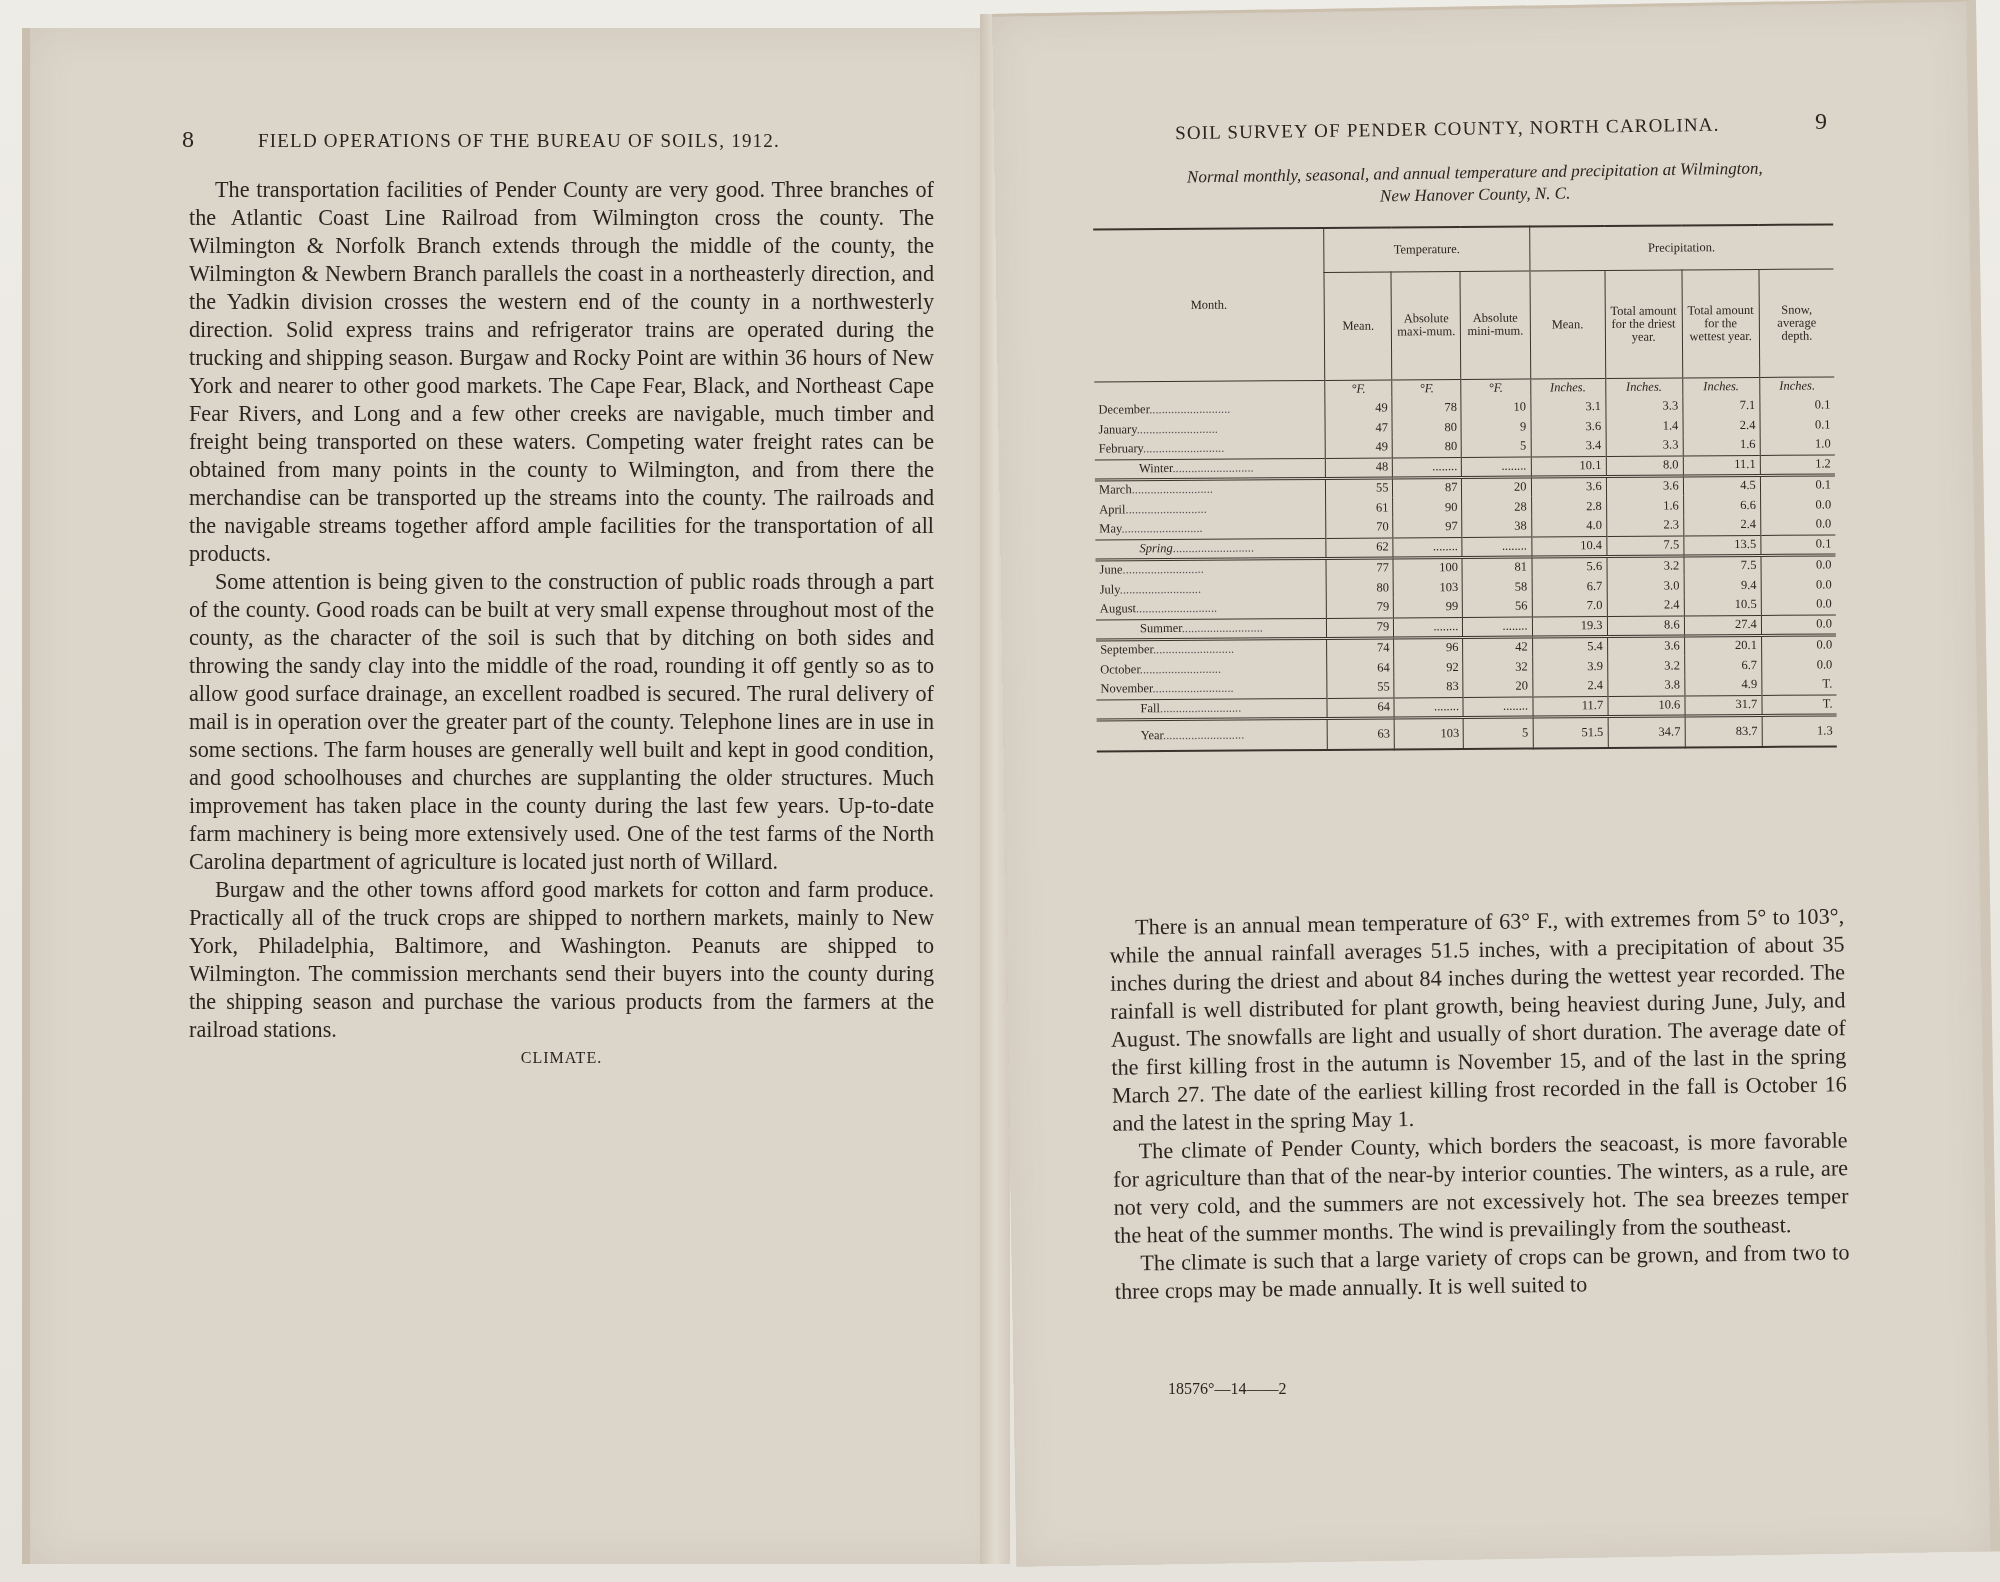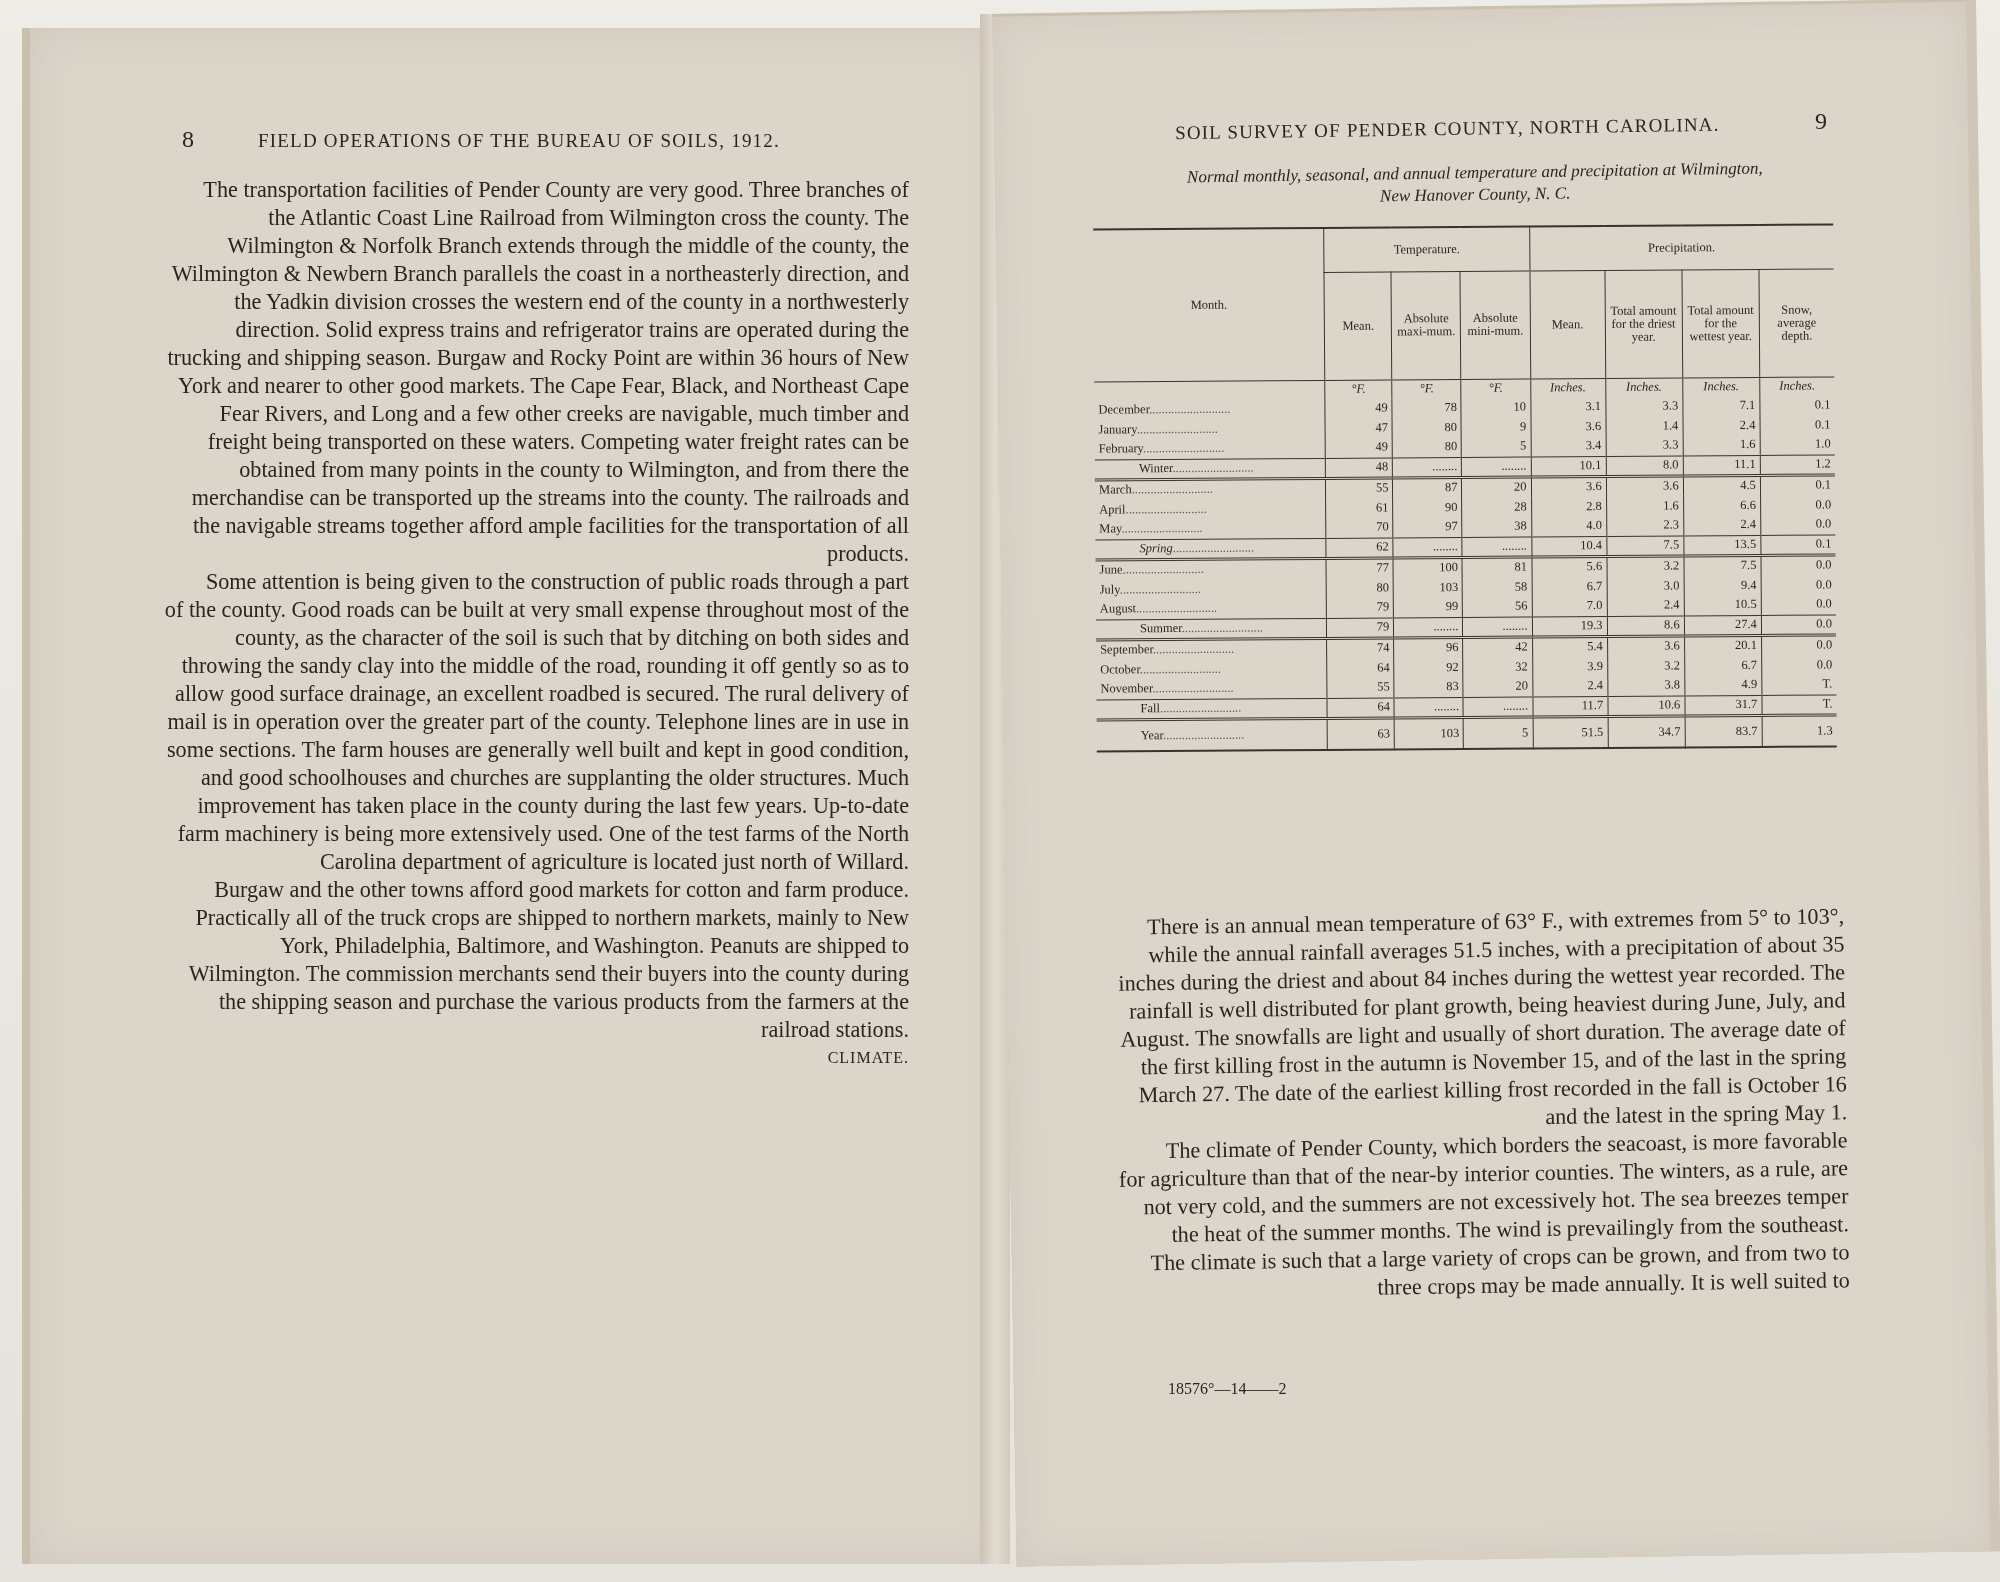--- a/index.html
+++ b/index.html
@@ -13,21 +13,21 @@
   .page {
     position:absolute; background:#dcd5ca;
     box-shadow: inset 0 0 40px rgba(120,100,80,0.12);
   }
   .page.left { left:22px; top:28px; width:972px; height:1536px; border-left:8px solid #c9bfae; }
   .page.right { left:992px; top:14px; width:974px; height:1550px; border-right:10px solid #cfc6b8; border-top:3px solid #cbbfae; transform:rotate(-0.9deg); transform-origin:0 0; }
   .gutter { position:absolute; left:980px; top:14px; width:30px; height:1550px; background:linear-gradient(90deg,#cbc2b4,#e2dbd0,#d3cabc); }
   .running-head { position:absolute; font-size:19px; letter-spacing:1.2px; }
   .page-num { position:absolute; font-size:24px; }
   .body-text { position:absolute; font-size:22.2px; line-height:28px; text-align:justify; }
-  .body-text p { margin:0; text-indent:26px;text-align:right; }
+  .body-text p { margin:0; text-indent:26px; }
   .section-head { text-align:center; font-size:16px; letter-spacing:1px; margin:16px 0 14px 0; text-indent:0 !important; }
   .caption { position:absolute; font-style:italic; font-size:17px; text-align:center; line-height:22px; }
   table.climate { position:absolute; border-collapse:collapse; font-size:12.5px; }
   table.climate td, table.climate th { padding:0 4px; vertical-align:middle; font-weight:normal; }
   .month-col { width:222px; text-align:left; }
   .num { text-align:right; }
   .hdr { text-align:center; line-height:13px; }
   .unit { font-style:italic; text-align:center; }
   .vline { border-left:1.5px solid #3a332c; }
   .dots { color:#555; }
@@ -35,21 +35,21 @@
 </style>
 </head>
 <body>
 
 <div class="scan-bg"></div>
 
 <div class="page left"></div>
 <div class="page-num" style="left:182px;top:126px;">8</div>
 <div class="running-head" style="left:258px;top:130px;">FIELD OPERATIONS OF THE BUREAU OF SOILS, 1912.</div>
 
-<div class="body-text" style="left:164px;top:176px;width:745px;">
+<div class="body-text" style="left:189px;top:176px;width:745px;">
   <p>The transportation facilities of Pender County are very good. Three branches of the Atlantic Coast Line Railroad from Wilmington cross the county. The Wilmington &amp; Norfolk Branch extends through the middle of the county, the Wilmington &amp; Newbern Branch parallels the coast in a northeasterly direction, and the Yadkin division crosses the western end of the county in a northwesterly direction. Solid express trains and refrigerator trains are operated during the trucking and shipping season. Burgaw and Rocky Point are within 36 hours of New York and nearer to other good markets. The Cape Fear, Black, and Northeast Cape Fear Rivers, and Long and a few other creeks are navigable, much timber and freight being transported on these waters. Competing water freight rates can be obtained from many points in the county to Wilmington, and from there the merchandise can be transported up the streams into the county. The railroads and the navigable streams together afford ample facilities for the transportation of all products.</p>
   <p>Some attention is being given to the construction of public roads through a part of the county. Good roads can be built at very small expense throughout most of the county, as the character of the soil is such that by ditching on both sides and throwing the sandy clay into the middle of the road, rounding it off gently so as to allow good surface drainage, an excellent roadbed is secured. The rural delivery of mail is in operation over the greater part of the county. Telephone lines are in use in some sections. The farm houses are generally well built and kept in good condition, and good schoolhouses and churches are supplanting the older structures. Much improvement has taken place in the county during the last few years. Up-to-date farm machinery is being more extensively used. One of the test farms of the North Carolina department of agriculture is located just north of Willard.</p>
   <p>Burgaw and the other towns afford good markets for cotton and farm produce. Practically all of the truck crops are shipped to northern markets, mainly to New York, Philadelphia, Baltimore, and Washington. Peanuts are shipped to Wilmington. The commission merchants send their buyers into the county during the shipping season and purchase the various products from the farmers at the railroad stations.</p>
   <p class="section-head">CLIMATE.</p>
 </div>
 
 <div class="gutter"></div>
 
 <div class="page right"></div>
 <div class="running-head" style="left:1175px;top:118px;transform:rotate(-0.9deg);">SOIL SURVEY OF PENDER COUNTY, NORTH CAROLINA.</div>

